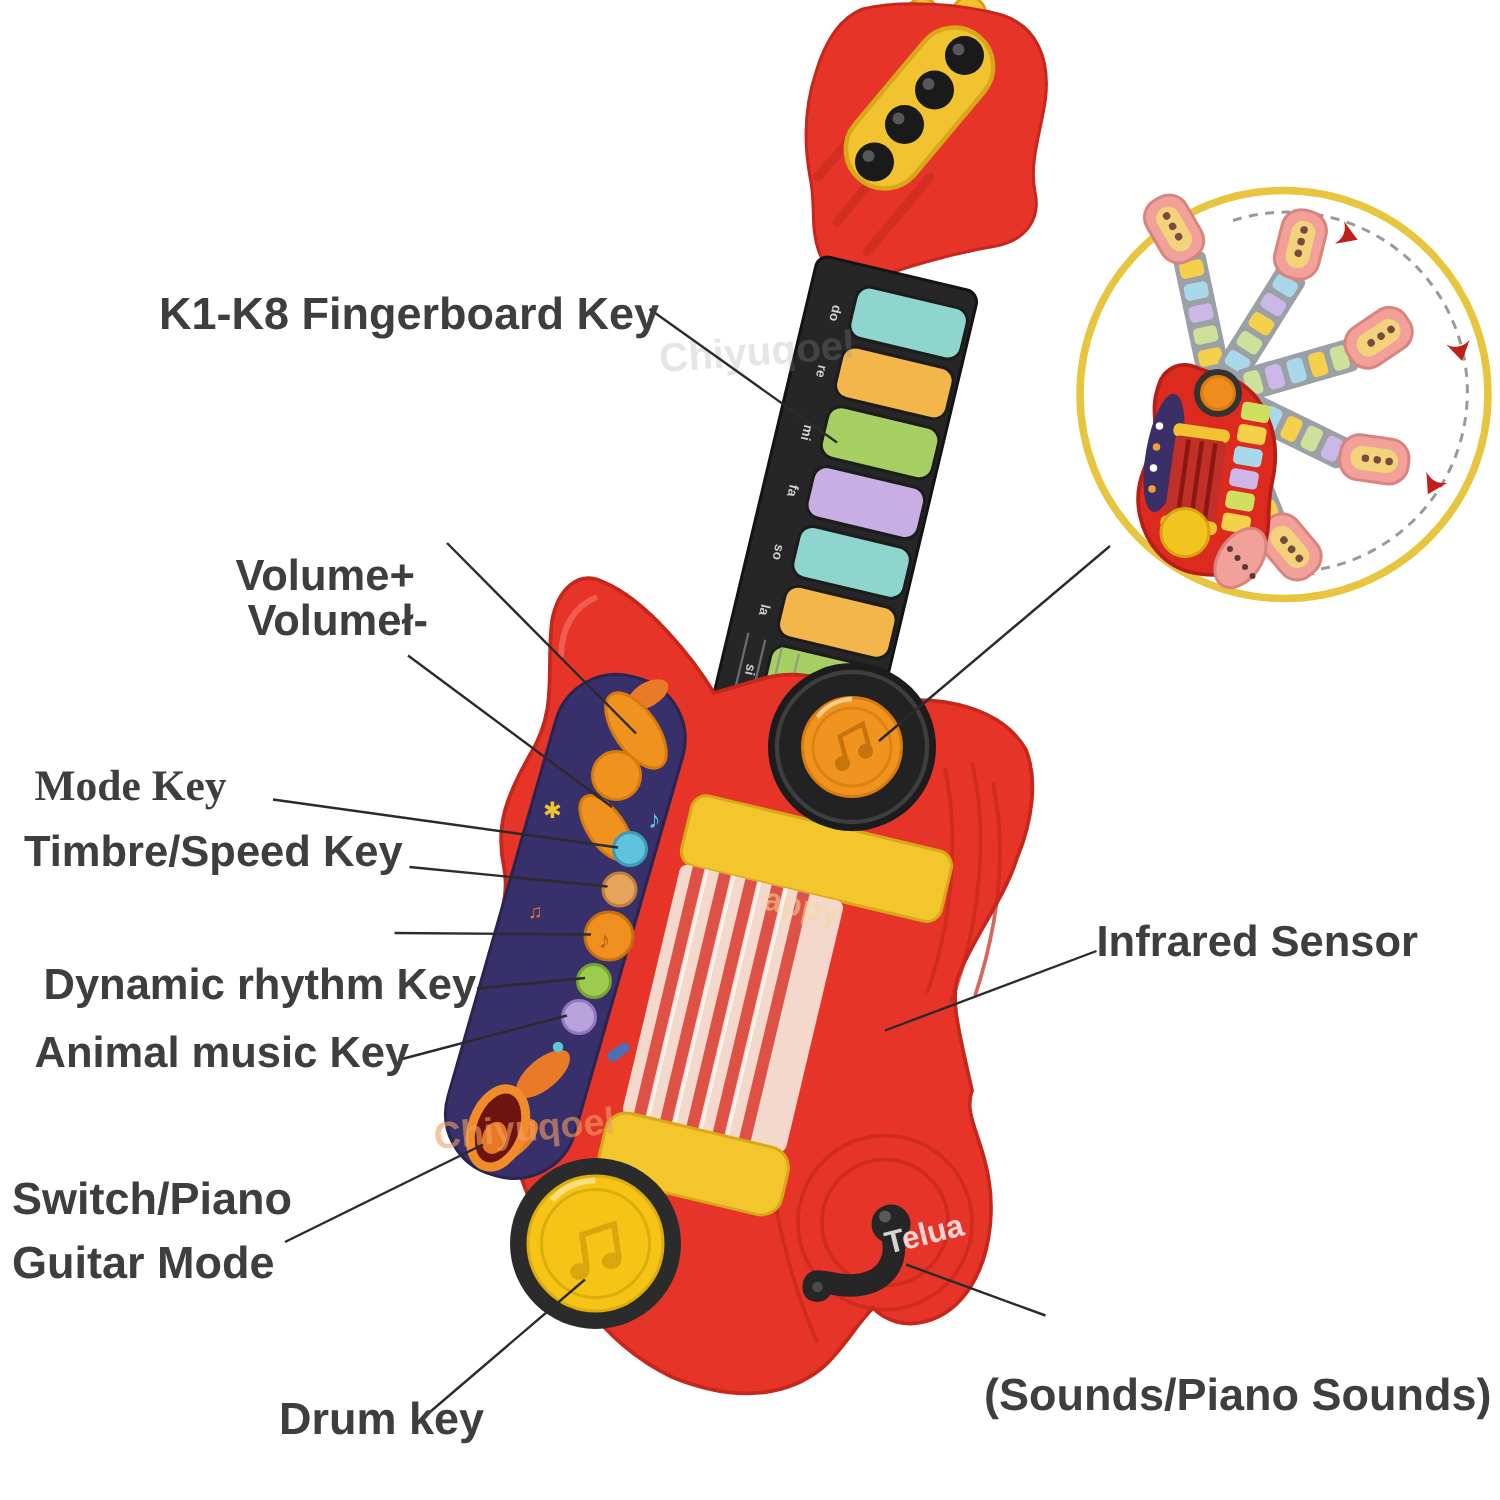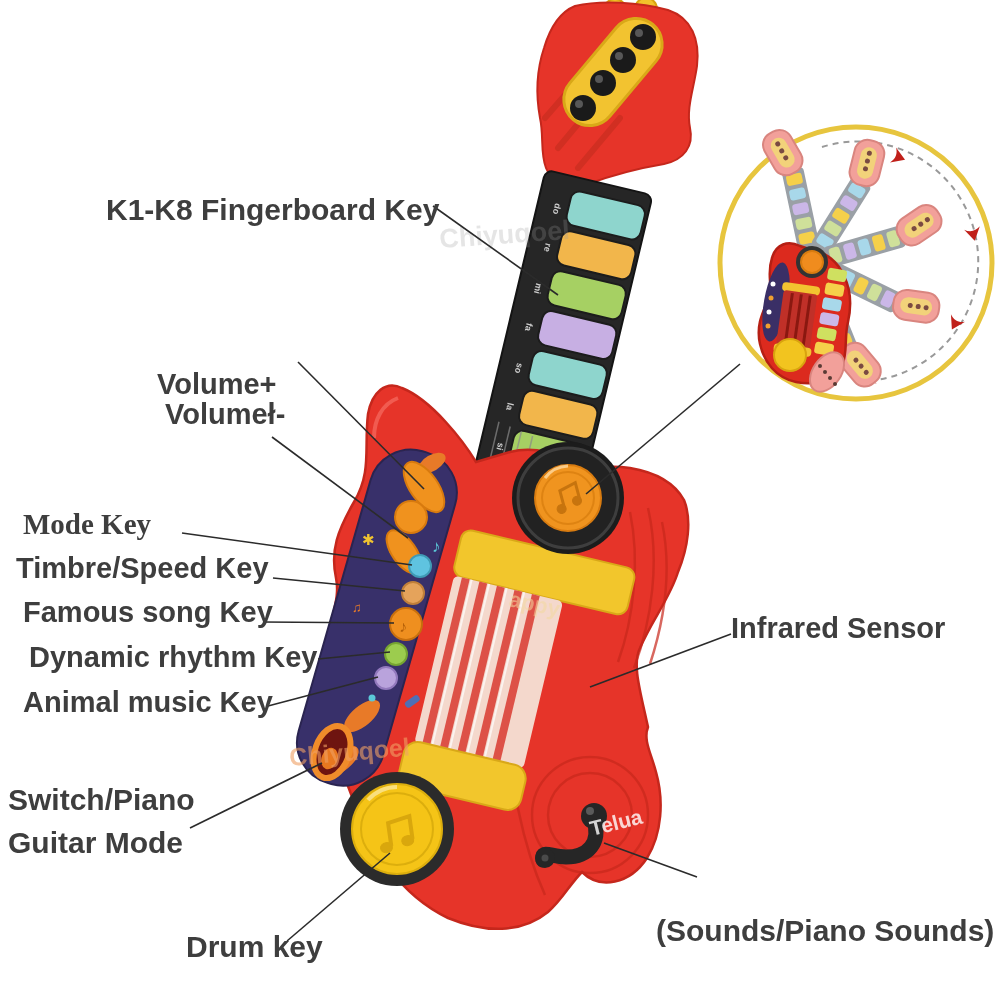--- a/index.html
+++ b/index.html
@@ -338,21 +338,20 @@
     <line x1="697" y1="877" x2="604" y2="843"></line>
     <line x1="740" y1="364" x2="586" y2="494"></line>
   </g>
 </svg>
 
   <div class="callout big" style="left:106px;top:183px;margin-top:10px;">K1-K8 Fingerboard Key</div>
   <div class="callout" style="left:157px;top:341px;margin-top:27px;">Volume+</div>
   <div class="callout" style="left:165px;top:398px;">Volumeł-</div>
   <div class="callout" style="left:23px;top:508px;font-family:Liberation Serif, serif;">Mode Key</div>
   <div class="callout" style="left:16px;top:552px;">Timbre/Speed Key</div>
-  <div class="callout" style="left:23px;top:596px;">Famous song Key</div>
   <div class="callout" style="left:29px;top:641px;">Dynamic rhythm Key</div>
   <div class="callout" style="left:23px;top:686px;">Animal music Key</div>
   <div class="callout big" style="left:8px;top:826px;">Guitar Mode</div>
   <div class="callout big" style="left:8px;top:783px;">Switch/Piano</div>
   <div class="callout big" style="left:146px;top:930px;margin-left:40px;">Drum key</div>
   <div class="callout" style="left:731px;top:612px;">Infrared Sensor</div>
   <div class="callout big" style="left:656px;top:914px;">(Sounds/Piano Sounds)</div>
 </div>
 
 </body></html>

